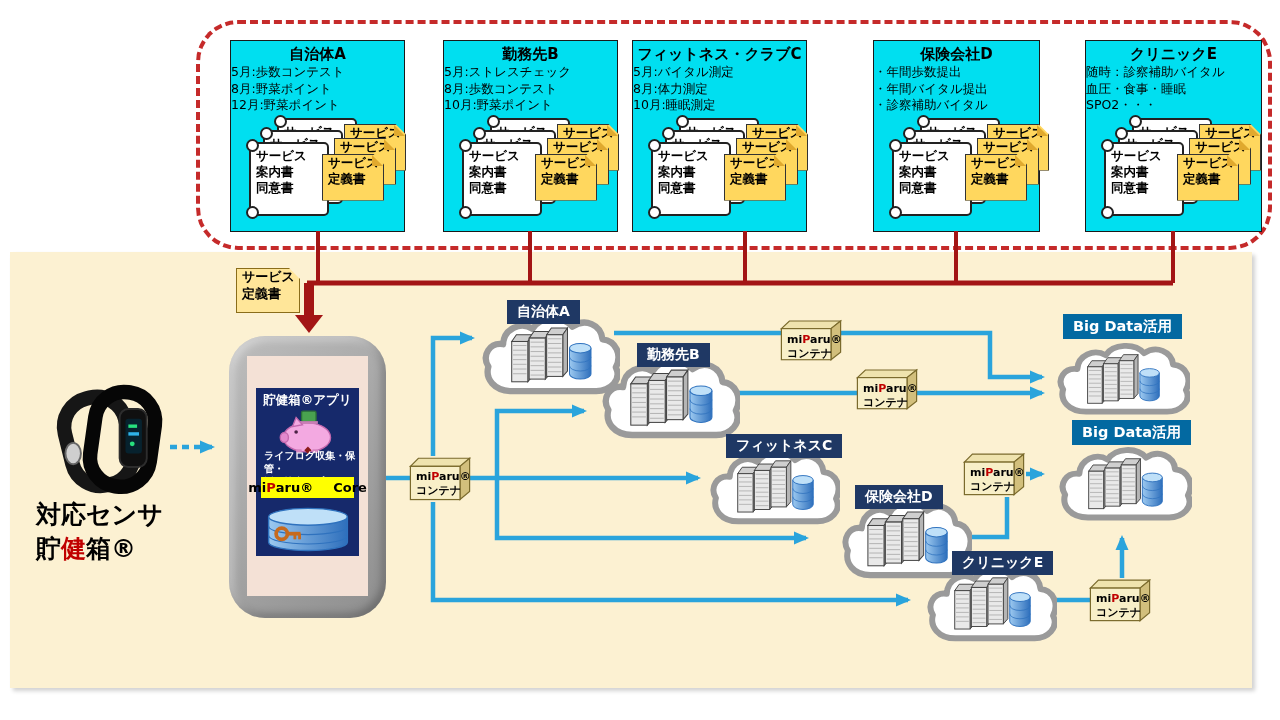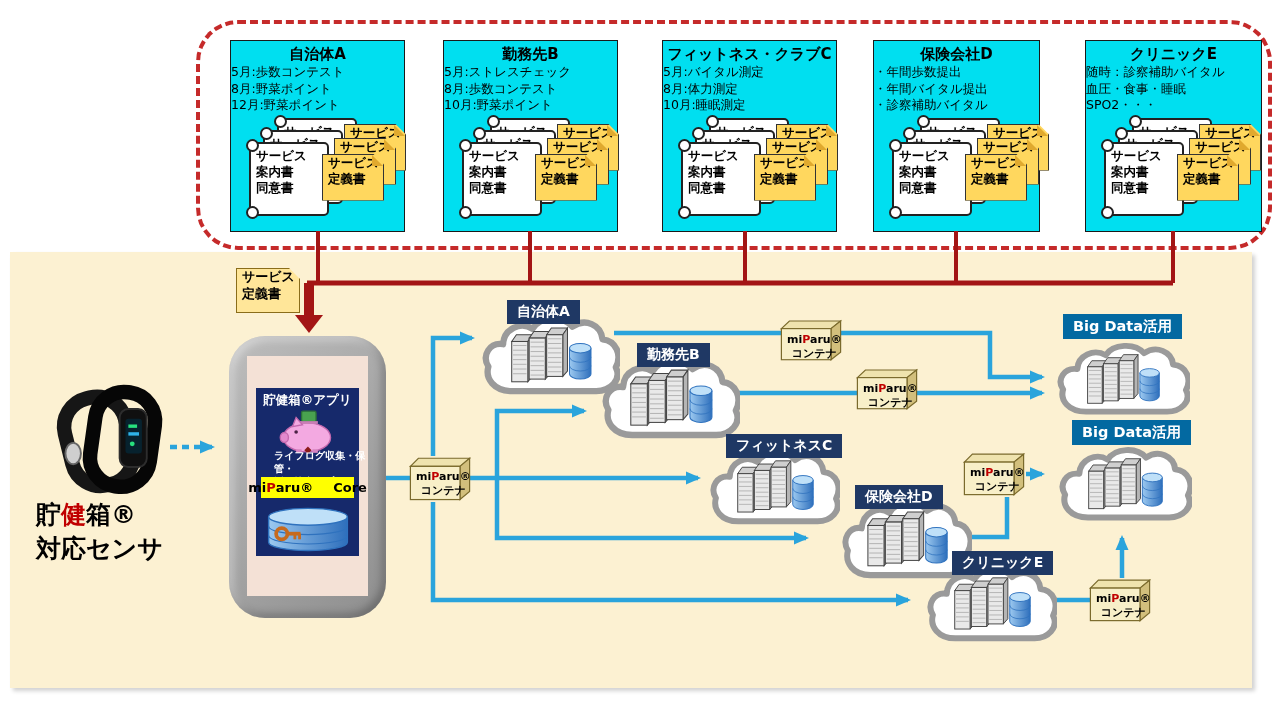--- a/index.html
+++ b/index.html
@@ -46,35 +46,35 @@
     left:236px;top:268px;width:64px;height:45px;background:#FFE699;border:1.6px solid #8A6D1A;
     box-sizing:border-box;clip-path:polygon(0 0,calc(100% - 11px) 0,100% 11px,100% 100%,0 100%);
   }
   #service-def-note .note-line{font-size:13px;}
   
   #phone{left:229px;top:336px;width:157px;height:282px;border-radius:36px;
     background:linear-gradient(135deg,#bdbdbd,#8e8e8e);box-shadow:inset -4px -4px 8px rgba(0,0,0,.25), inset 4px 4px 8px rgba(255,255,255,.4);}
   #phone-screen{left:247px;top:356px;width:121px;height:240px;background:#F4E1D6;}
   #phone-panel{left:256px;top:388px;width:103px;height:168px;background:#16296B;}
   #phone-app-title{left:256px;top:392px;width:103px;text-align:center;color:#fff;font-weight:bold;font-size:12.5px;}
-  #phone-desc{left:274px;top:449px;width:100px;color:#fff;font-weight:bold;font-size:10px;line-height:1.3;}
+  #phone-desc{left:264px;top:449px;width:100px;color:#fff;font-weight:bold;font-size:10px;line-height:1.3;}
   #core-bar{left:261px;top:477px;width:93px;height:21px;background:#FFFF00;display:flex;align-items:center;justify-content:center;
     font-weight:bold;font-size:13px;color:#000;}
   #core-bar .core-word{margin-left:20px;}
   .red{color:#C00000;}
   
   #sensor-label{left:36px;top:498px;font-size:25px;font-weight:bold;color:#000;line-height:1.35;}
   
   .cloud{position:absolute;}
   .cloud-body{position:absolute;left:0;top:0;width:100%;height:100%;}
   .cloud-servers{position:absolute;left:15%;top:14%;width:70%;height:72%;}
   .cloud-label{position:absolute;color:#fff;font-weight:bold;font-size:14px;padding:3px 10px;white-space:nowrap;}
   .cloud-label.navy{background:#1F3864;}
   .cloud-label.red{background:#0369a1;font-size:14.5px;}
-  .mp-box{position:absolute;text-align:center;}
+  .mp-box{position:absolute;}
   .mp-svg{position:absolute;left:0;top:0;width:100%;height:100%;}
   .mp-text{position:absolute;left:8px;top:15px;font-size:11px;font-weight:bold;color:#000;line-height:1.25;white-space:nowrap;}
   #wires{left:0;top:0;pointer-events:none;}
 </style>
 </head>
 <body>
 
 <svg width="0" height="0" style="position:absolute" aria-hidden="true">
   <defs>
     <linearGradient id="gradDb" x1="0" y1="0" x2="1" y2="0">
@@ -205,21 +205,21 @@
             <div class="note-line">サービス</div>
             <div class="note-line">定義書</div>
           </div>
           <div class="note" style="left: 81px; top: 36px; z-index: 6;">
             <div class="fold"></div>
             <div class="note-line">サービス</div>
             <div class="note-line">定義書</div>
           </div>
         </div>
       </div>
-      <div class="pbox" style="left: 662px; width: 175px;">
+      <div class="pbox" style="left: 632px; width: 175px;">
         <div class="pbox-title">フィットネス・クラブC</div>
         <div class="pbox-line">5月:バイタル測定</div>
         <div class="pbox-line">8月:体力測定</div>
         <div class="pbox-line">10月:睡眠測定</div>
         <div class="stack">
           <div class="scroll" style="left: 36px; top: 0px; z-index: 1;">
             <span class="curl tl"></span>
             <span class="curl bl"></span>
             <div class="scroll-line">サービス</div>
             <div class="scroll-line">案内書</div>
@@ -397,22 +397,22 @@
       <rect x="48" y="14" width="62" height="98" rx="30" fill="none" stroke="#060606" stroke-width="15"></rect>
     </g>
     <ellipse cx="28" cy="78" rx="8" ry="11" fill="#cfcfcf" stroke="#666" stroke-width="2"></ellipse>
     <rect x="76" y="32" width="28" height="60" rx="9" fill="#101010" stroke="#2d2d2d" stroke-width="2"></rect>
     <rect x="82" y="42" width="17" height="36" rx="3" fill="#07222e"></rect>
     <rect x="85" y="48" width="9" height="3.5" fill="#27E07E"></rect>
     <rect x="85" y="56" width="11" height="3.5" fill="#2FB3E8"></rect>
     <circle cx="89" cy="68" r="2.5" fill="#27E07E"></circle>
   </svg>
   <div id="sensor-label" class="abs">
+    <div>対応センサ</div>
     <div><span>貯</span><span class="red">健</span><span>箱®</span></div>
-    <div>対応センサ</div>
   </div>
 
   <div id="phone" class="abs"></div>
   <div id="phone-screen" class="abs"></div>
   <div id="phone-panel" class="abs"></div>
   <div id="phone-app-title" class="abs">貯健箱®アプリ</div>
   <svg class="abs" style="left:278px;top:410px" width="58" height="44" viewBox="0 0 64 48">
     <rect x="26" y="1" width="16" height="12" rx="2" fill="#49A24F" stroke="#2C7038" stroke-width="1.5"></rect>
     <ellipse cx="32" cy="30" rx="26" ry="16" fill="#F3A9E1" stroke="#C468AE" stroke-width="1.5"></ellipse>
     <rect x="24" y="12" width="20" height="3" fill="#C97FB6"></rect>

